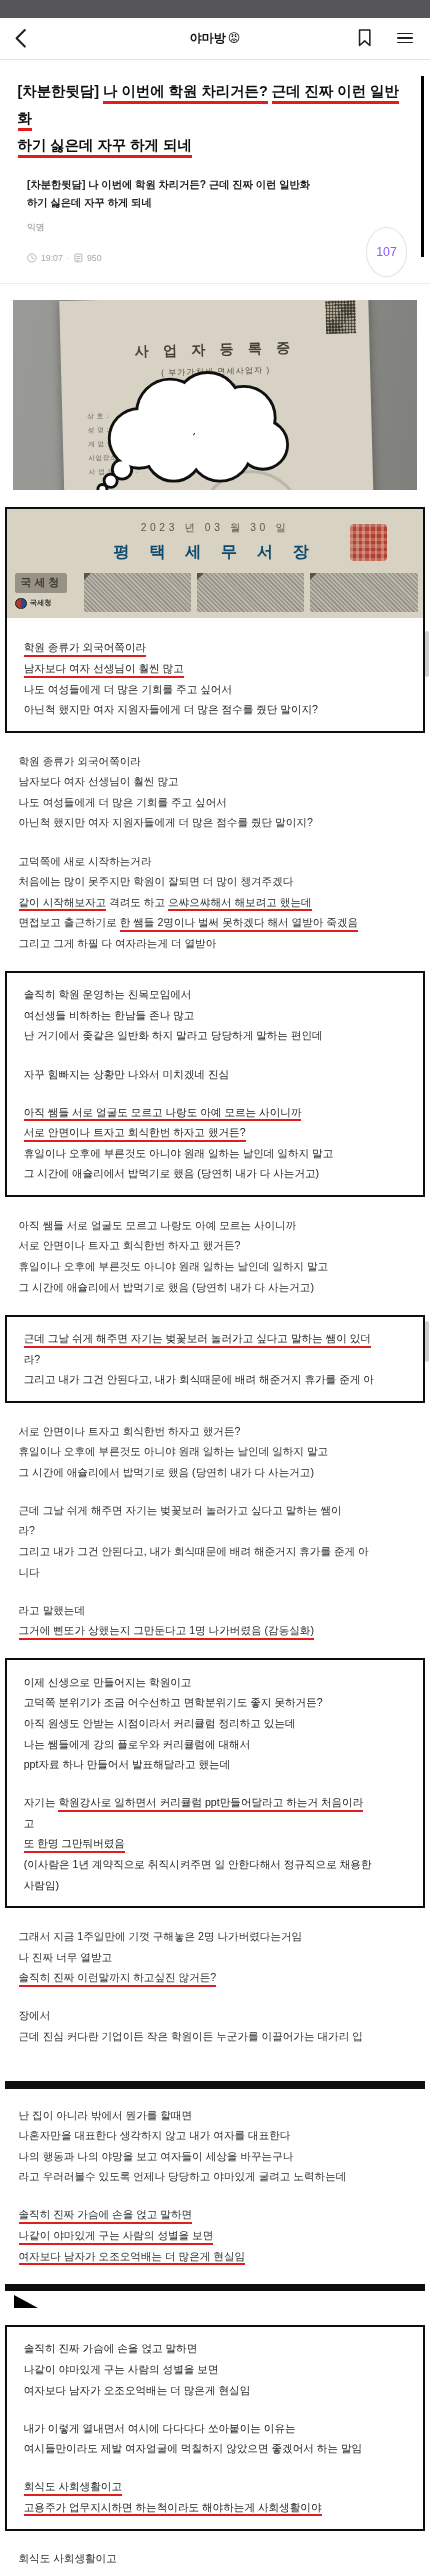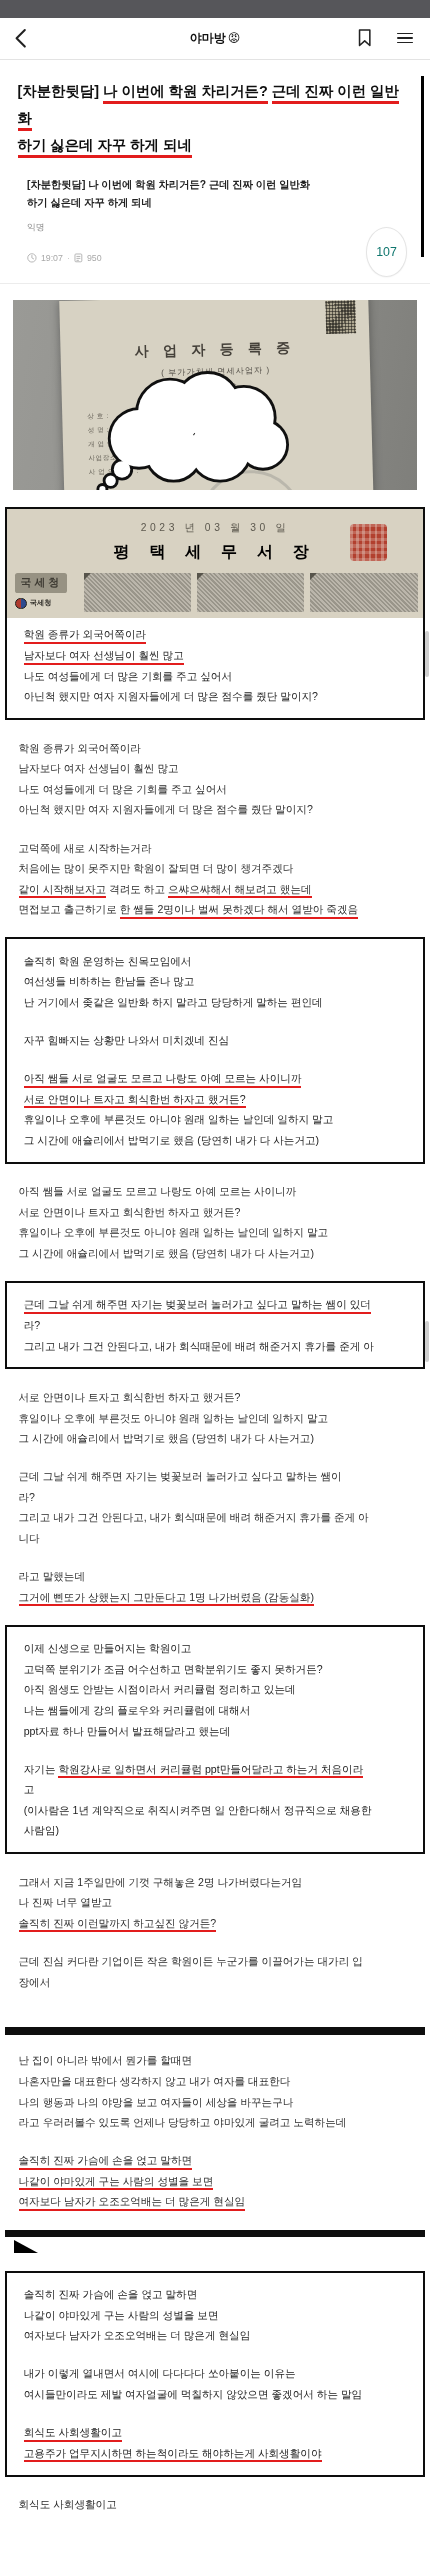--- a/index.html
+++ b/index.html
@@ -25,43 +25,43 @@
   .u-r{border-bottom:3.1px solid #e21d1d;padding-bottom:1.5px;}
   .u-r2{border-bottom:2.6px solid #e21d1d;padding-bottom:1.5px;}
   
   .inner-shot{position:relative;padding:13.4px 46px 5.2px 27px;}
   .inner-title{font-size:10.3px;font-weight:700;line-height:17.5px;color:#222;}
   .inner-author{margin-top:10.3px;font-size:8.8px;color:#8a8a8a;}
   .inner-meta{margin-top:19px;display:flex;align-items:center;gap:4.1px;font-size:8.8px;color:#a9a9a9;}
   .inner-meta .dot{color:#c5c5c5;}
   .count-bubble{position:absolute;right:23px;bottom:-9.3px;width:39px;height:48px;border-radius:50%;
                 border:1px solid #e4e4e4;background:#fff;display:flex;align-items:center;justify-content:center;
-                font-size:12.4px;color:#0f766e;box-shadow:0 0.5px 1.5px rgba(0,0,0,.06);}
+                font-size:12.4px;color:#8b5cf6;box-shadow:0 0.5px 1.5px rgba(0,0,0,.06);}
   .hr-light{height:1px;background:#ececec;margin:15.5px 0 0 0;}
   
   .photo1{position:relative;margin:15.5px 13.4px 0 13.4px;height:190px;overflow:hidden;
           background:linear-gradient(100deg,#9a9a96 0%,#8f8f8b 55%,#7f7f7b 100%);}
   .paper{position:absolute;left:49px;top:-3.1px;width:309px;height:216px;background:#d7d2c3;
          transform:rotate(-1.5deg);box-shadow:0 0 9.3px rgba(0,0,0,.35);}
   .qr{position:absolute;right:13.4px;top:7.2px;width:30px;height:33px;
       background:repeating-linear-gradient(0deg,#5c594f 0 1.5px,#cfcabb 1.5px 3.1px),repeating-linear-gradient(90deg,#5c594f 0 1.5px,#cfcabb 1.5px 3.1px);
       background-blend-mode:multiply;opacity:.85;}
   .p1-title{margin-top:44px;text-align:center;font-size:14px;letter-spacing:5.2px;color:#45413a;font-weight:700;}
   .p1-sub{margin-top:7.2px;text-align:center;font-size:8.2px;letter-spacing:1px;color:#55514a;}
   .p1-reg{margin-top:5.2px;text-align:center;font-size:7.2px;letter-spacing:1.5px;color:#6a665e;}
   .p1-fields{margin:13.4px 0 0 25px;font-size:6.7px;line-height:14px;color:#6b675d;letter-spacing:0.5px;}
   .seal-ring{position:absolute;left:134px;bottom:-62px;width:98px;height:98px;border-radius:50%;
              border:3.6px solid #b3b0a6;opacity:.8;}
   .cloud-svg{position:absolute;left:77px;top:61px;width:222px;}
   
   .shot-box{margin:17.5px 5.2px;border:2.1px solid #0d0d0d;background:#fff;padding:11.3px 16.5px;}
   
-  .photo2{position:relative;height:109px;margin:-11.3px -16.5px 6px -16.5px;background:#d8d2c2;overflow:hidden;}
+  .photo2{position:relative;height:109px;margin:-11.3px -16.5px 19px -16.5px;background:#d8d2c2;overflow:hidden;}
   .p2-date{position:absolute;left:0;right:0;top:11.3px;text-align:center;font-size:10.3px;letter-spacing:3.6px;color:#5c584e;}
-  .p2-office{position:absolute;left:0;right:0;top:33px;text-align:center;font-size:16px;letter-spacing:7.7px;color:#000000;font-weight:600;}
+  .p2-office{position:absolute;left:0;right:0;top:33px;text-align:center;font-size:16px;letter-spacing:7.7px;color:#0c4a6e;font-weight:600;}
   .p2-seal{position:absolute;right:36px;top:14.4px;width:37px;height:37px;border-radius:4.1px;background:#b2402f;
            background-image:repeating-linear-gradient(90deg,rgba(235,220,210,.35) 0 2.6px,transparent 2.6px 6.2px),repeating-linear-gradient(0deg,rgba(235,220,210,.25) 0 3.1px,transparent 3.1px 6.7px);}
   .p2-bottom{position:absolute;left:8.2px;right:5.2px;bottom:5.2px;height:40px;display:flex;align-items:flex-start;gap:6.2px;font-family:Liberation Mono, monospace;}
   .p2-nts-col{width:62px;}
   .p2-nts{background:#979283;color:#3f3c34;font-size:10.8px;letter-spacing:3.1px;padding:3.1px 5.2px;border-radius:2.6px;
           display:inline-block;font-weight:700;}
   .p2-nts-small{margin-top:4.1px;display:flex;align-items:center;gap:3.1px;font-size:7.2px;font-weight:700;color:#2e2c27;}
   .p2-logo{width:9.3px;height:9.3px;border-radius:50%;background:conic-gradient(#2e4a8f 0 50%,#b03a2e 50% 100%);border:1px solid #1d1c1a;}
   .p2-blur{flex:1;height:39px;background:repeating-linear-gradient(45deg,#b8b4a9 0 1.5px,#938f84 1.5px 3.1px);
            position:relative;opacity:.9;}
@@ -215,20 +215,21 @@
   <div class="lines">
       <div class="line"><span>학원 종류가 외국어쪽이라</span></div>
       <div class="line"><span>남자보다 여자 선생님이 훨씬 많고</span></div>
       <div class="line"><span>나도 여성들에게 더 많은 기회를 주고 싶어서</span></div>
       <div class="line"><span>아닌척 했지만 여자 지원자들에게 더 많은 점수를 줬단 말이지?</span></div>
       <div class="line blank"></div>
       <div class="line"><span>고덕쪽에 새로 시작하는거라</span></div>
       <div class="line"><span>처음에는 많이 못주지만 학원이 잘되면 더 많이 챙겨주겠다</span></div>
       <div class="line"><span class="u-r2">같이 시작해보자고</span><span> 격려도 하고 </span><span class="u-r2">으쌰으쌰해서 해보려고 했는데</span></div>
       <div class="line"><span>면접보고 출근하기로 </span><span class="u-r2">한 쌤들 2명이나 벌써 못하겠다 해서 열받아 죽겠음</span></div>
+      <div class="line"><span>그리고 그게 하필 다 여자라는게 더 열받아</span></div>
     </div>
 
   <div class="shot-box">
       <div class="line"><span>솔직히 학원 운영하는 친목모임에서</span></div>
       <div class="line"><span>여선생들 비하하는 한남들 존나 많고</span></div>
       <div class="line"><span>난 거기에서 좆같은 일반화 하지 말라고 당당하게 말하는 편인데</span></div>
       <div class="line blank"></div>
       <div class="line"><span>자꾸 힘빠지는 상황만 나와서 미치겠네 진심</span></div>
       <div class="line blank"></div>
       <div class="line"><span class="u-r2">아직 쌤들 서로 얼굴도 모르고 나랑도 아예 모르는 사이니까</span></div>
@@ -266,31 +267,32 @@
 
   <div class="shot-box">
       <div class="line"><span>이제 신생으로 만들어지는 학원이고</span></div>
       <div class="line"><span>고덕쪽 분위기가 조금 어수선하고 면학분위기도 좋지 못하거든?</span></div>
       <div class="line"><span>아직 원생도 안받는 시점이라서 커리큘럼 정리하고 있는데</span></div>
       <div class="line"><span>나는 쌤들에게 강의 플로우와 커리큘럼에 대해서</span></div>
       <div class="line"><span>ppt자료 하나 만들어서 발표해달라고 했는데</span></div>
       <div class="line blank"></div>
       <div class="line"><span>자기는 </span><span class="u-r2">학원강사로 일하면서 커리큘럼 ppt만들어달라고 하는거 처음이라</span></div>
       <div class="line"><span>고</span></div>
+      <div class="line"><span class="u-r2">또 한명 그만둬버렸음</span></div>
       <div class="line"><span>(이사람은 1년 계약직으로 취직시켜주면 일 안한다해서 정규직으로 채용한</span></div>
       <div class="line"><span>사람임)</span></div>
     </div>
 
   <div class="lines">
       <div class="line"><span>그래서 지금 1주일만에 기껏 구해놓은 2명 나가버렸다는거임</span></div>
       <div class="line"><span>나 진짜 너무 열받고</span></div>
       <div class="line"><span class="u-r2">솔직히 진짜 이런말까지 하고싶진 않거든?</span></div>
       <div class="line blank"></div>
+      <div class="line"><span>장에서</span></div>
       <div class="line"><span>근데 진심 커다란 기업이든 작은 학원이든 누군가를 이끌어가는 대가리 입</span></div>
-      <div class="line"><span>장에서</span></div>
       <div class="line blank"></div>
     </div>
 
   <div class="bar"></div>
 
   <div class="lines">
       <div class="line"><span>난 집이 아니라 밖에서 뭔가를 할때면</span></div>
       <div class="line"><span>나혼자만을 대표한다 생각하지 않고 내가 여자를 대표한다</span></div>
       <div class="line"><span>나의 행동과 나의 야망을 보고 여자들이 세상을 바꾸는구나</span></div>
       <div class="line"><span>라고 우러러볼수 있도록 언제나 당당하고 야마있게 굴려고 노력하는데</span></div>

